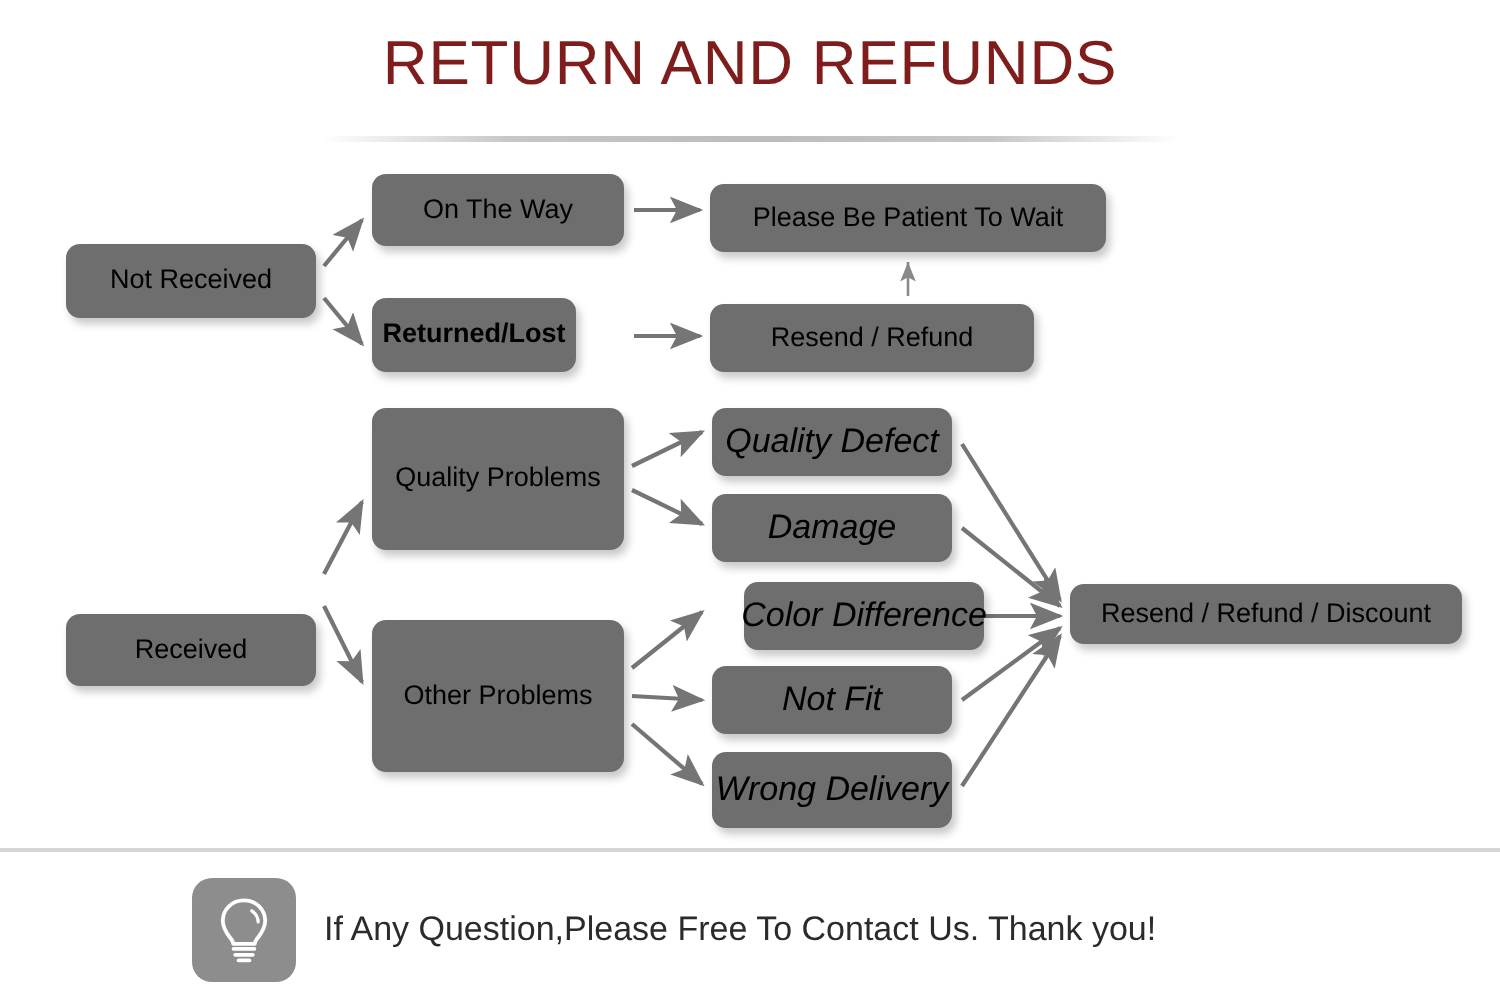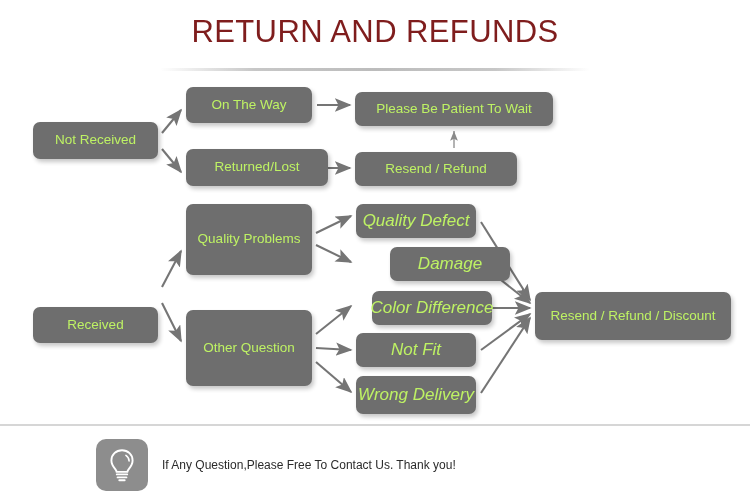--- a/index.html
+++ b/index.html
@@ -42,21 +42,21 @@
         rgba(196,196,196,0.95) 78%,
         rgba(210,210,210,0) 100%);
     border-radius: 2px;
   }
 
   
   .node {
     position: absolute;
     box-sizing: border-box;
     background: #6e6e6e;
-    color: #bef264;
+    color: #000000;
     border-radius: 7px;
     display: flex;
     align-items: center;
     justify-content: center;
     text-align: center;
     font-size: 13.5px;
     line-height: 1.2;
     padding: 0 16px;
     box-shadow: 2px 3px 4px rgba(0,0,0,0.22);
     white-space: nowrap;
@@ -96,21 +96,21 @@
     height: 52px;
     border-radius: 10px;
     background: #8d8d8d;
     display: flex;
     align-items: center;
     justify-content: center;
     flex: 0 0 auto;
   }
   #footer-text {
     margin-left: 14px;
-    font-size: 12px;
+    font-size: 17px;
     color: #2b2b2b;
     white-space: nowrap;
   }
 </style>
 </head>
 <body>
 
 <div id="page">
 
   <div id="title">RETURN AND REFUNDS</div>
@@ -153,41 +153,41 @@
 
     <line x1="454" y1="148" x2="454" y2="131" stroke="#8a8a8a" stroke-width="1.3" marker-end="url(#ahs)"></line>
   </svg>
 
   <div class="node" style="left:33px;  top:122px; width:125px; height:37px;">Not Received</div>
 
   <div class="node" style="left:33px;  top:277px; width:125px; height:36px;margin-top:30px;">Received</div>
 
   <div class="node" style="left:186px; top:87px;  width:126px; height:36px;">On The Way</div>
 
-  <div class="node" style="left:186px; top:149px; width:142px; height:37px;">Returned/Lost</div>
+  <div class="node" style="left:186px; top:149px; width:102px; height:37px;font-weight:bold;">Returned/Lost</div>
 
   <div class="node" style="left:186px; top:204px; width:126px; height:71px;">Quality Problems</div>
 
-  <div class="node" style="left:186px; top:310px; width:126px; height:76px;">Other Question</div>
+  <div class="node" style="left:186px; top:310px; width:126px; height:76px;">Other Problems</div>
 
   <div class="node" style="left:355px; top:92px;  width:198px; height:34px;text-align:center;">Please Be Patient To Wait</div>
 
   <div class="node" style="left:355px; top:152px; width:162px; height:34px;">Resend / Refund</div>
 
   <div class="node small" style="left:356px; top:204px; width:120px; height:34px;">Quality Defect</div>
 
-  <div class="node small" style="left:356px; top:247px; width:120px; height:34px;margin-left:34px;">Damage</div>
+  <div class="node small" style="left:356px; top:247px; width:120px; height:34px;">Damage</div>
 
   <div class="node small" style="left:372px; top:291px; width:120px; height:34px;">Color Difference</div>
 
   <div class="node small" style="left:356px; top:333px; width:120px; height:34px;">Not Fit</div>
 
   <div class="node small" style="left:356px; top:376px; width:120px; height:38px;">Wrong Delivery</div>
 
-  <div class="node" style="left:535px; top:292px; width:196px; height:48px;">Resend / Refund / Discount</div>
+  <div class="node" style="left:535px; top:292px; width:196px; height:30px;">Resend / Refund / Discount</div>
 
   <div id="footer-divider"></div>
   <div id="footer">
     <div id="bulb-badge">
       <svg width="34" height="36" viewBox="0 0 34 36" fill="none" stroke="#ffffff" stroke-width="1.9" stroke-linecap="round" stroke-linejoin="round">
         <path d="M17 3.2c-6.0 0-10.6 4.5-10.6 10.2 0 3.9 2.1 6.5 3.7 8.5
                  0.9 1.1 1.5 2.0 1.5 3.0h10.8c0-1.0 0.6-1.9 1.5-3.0
                  1.6-2.0 3.7-4.6 3.7-8.5C27.6 7.7 23.0 3.2 17 3.2z"></path>
         <path d="M11.8 27.4h10.4"></path>
         <path d="M12.6 30.4h8.8"></path>

